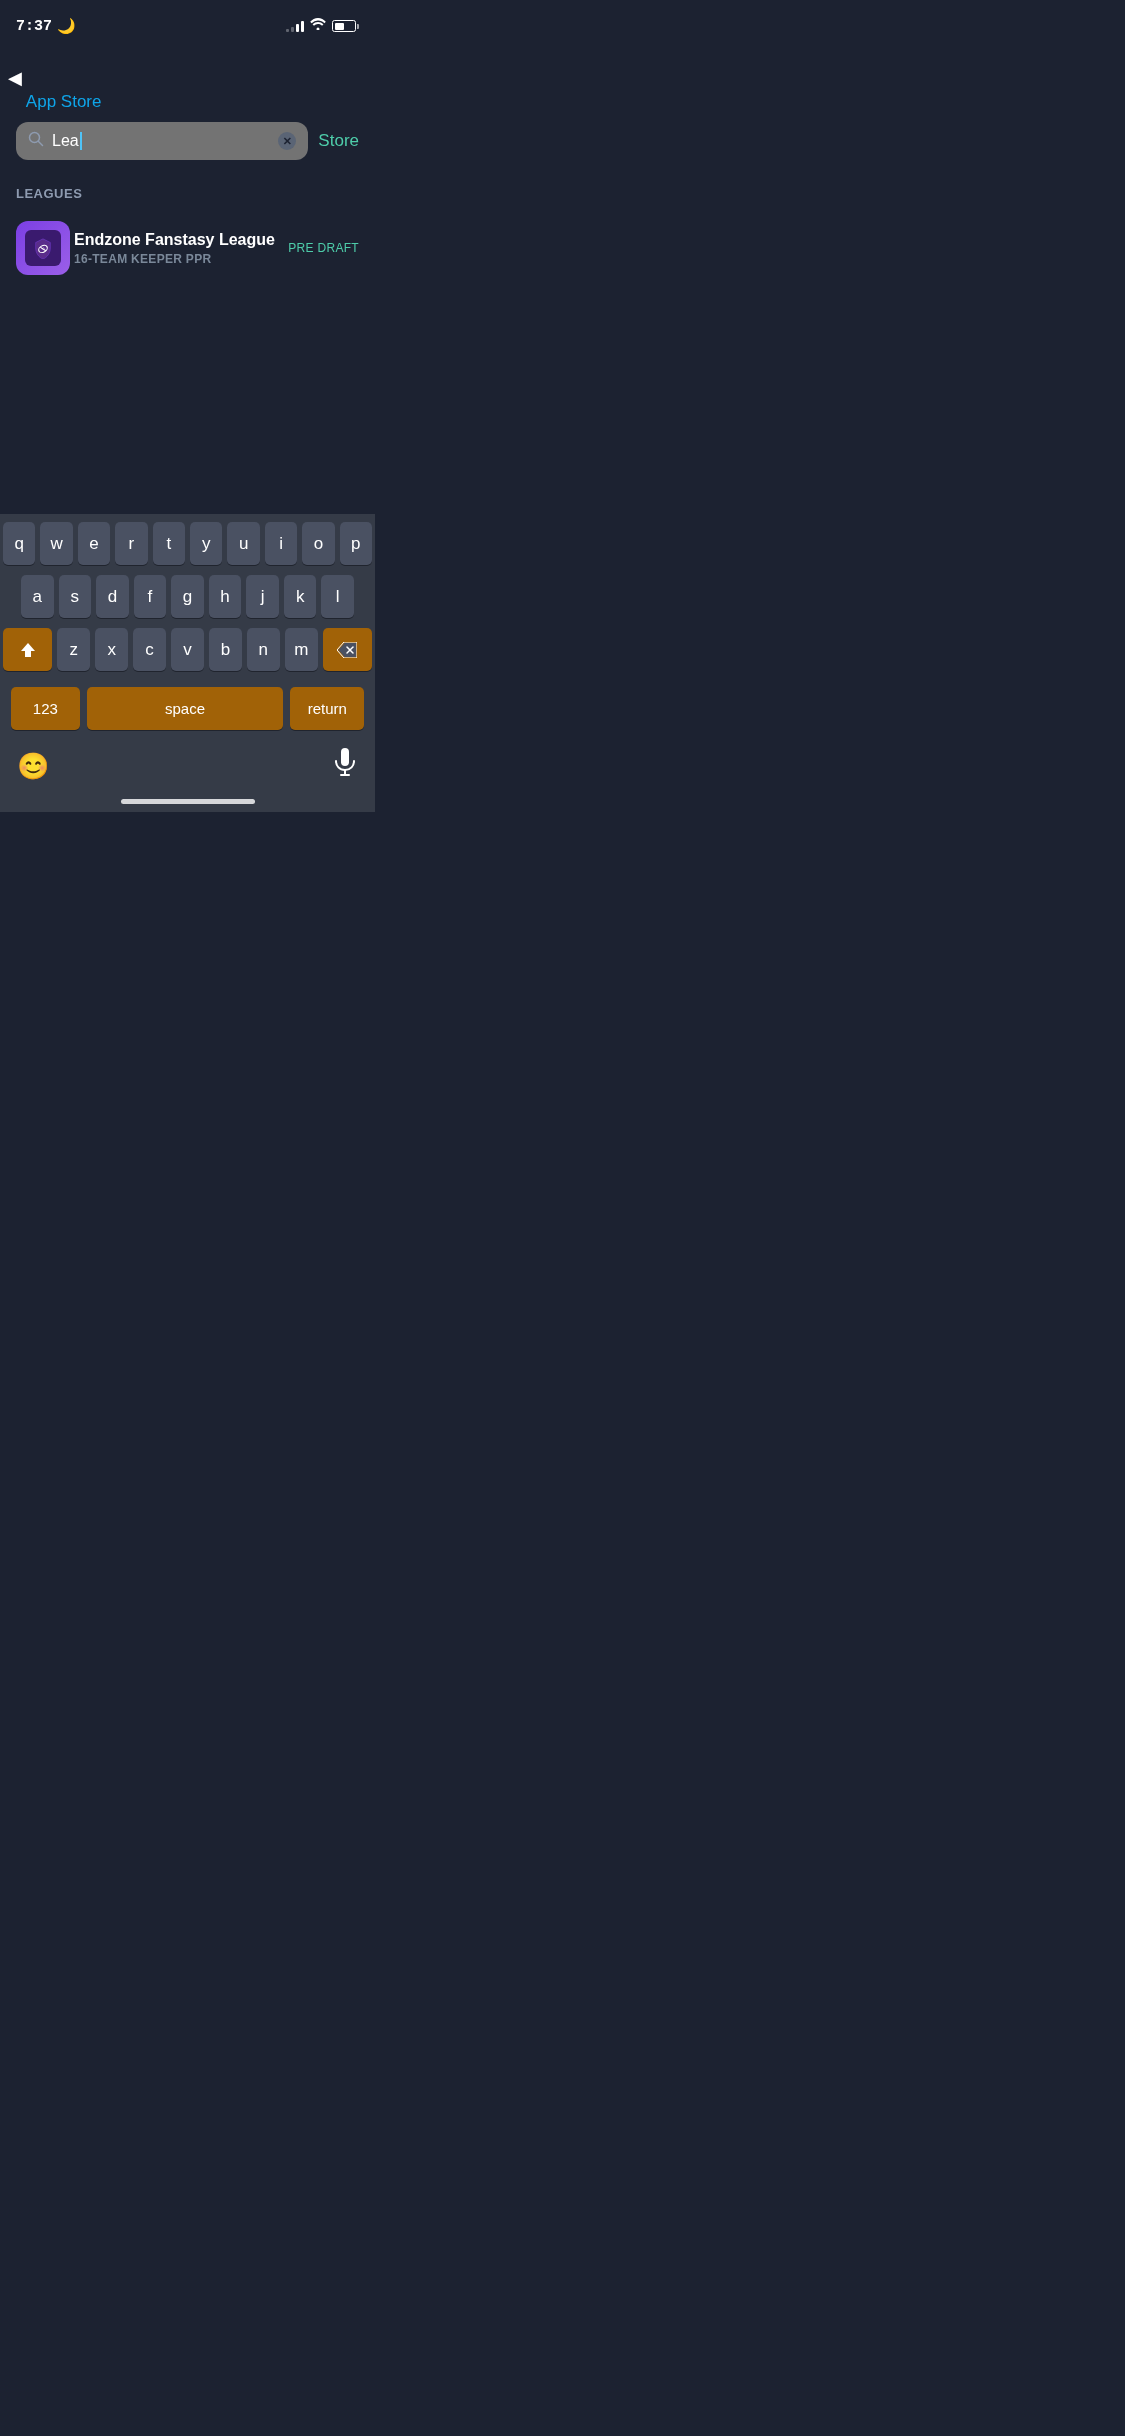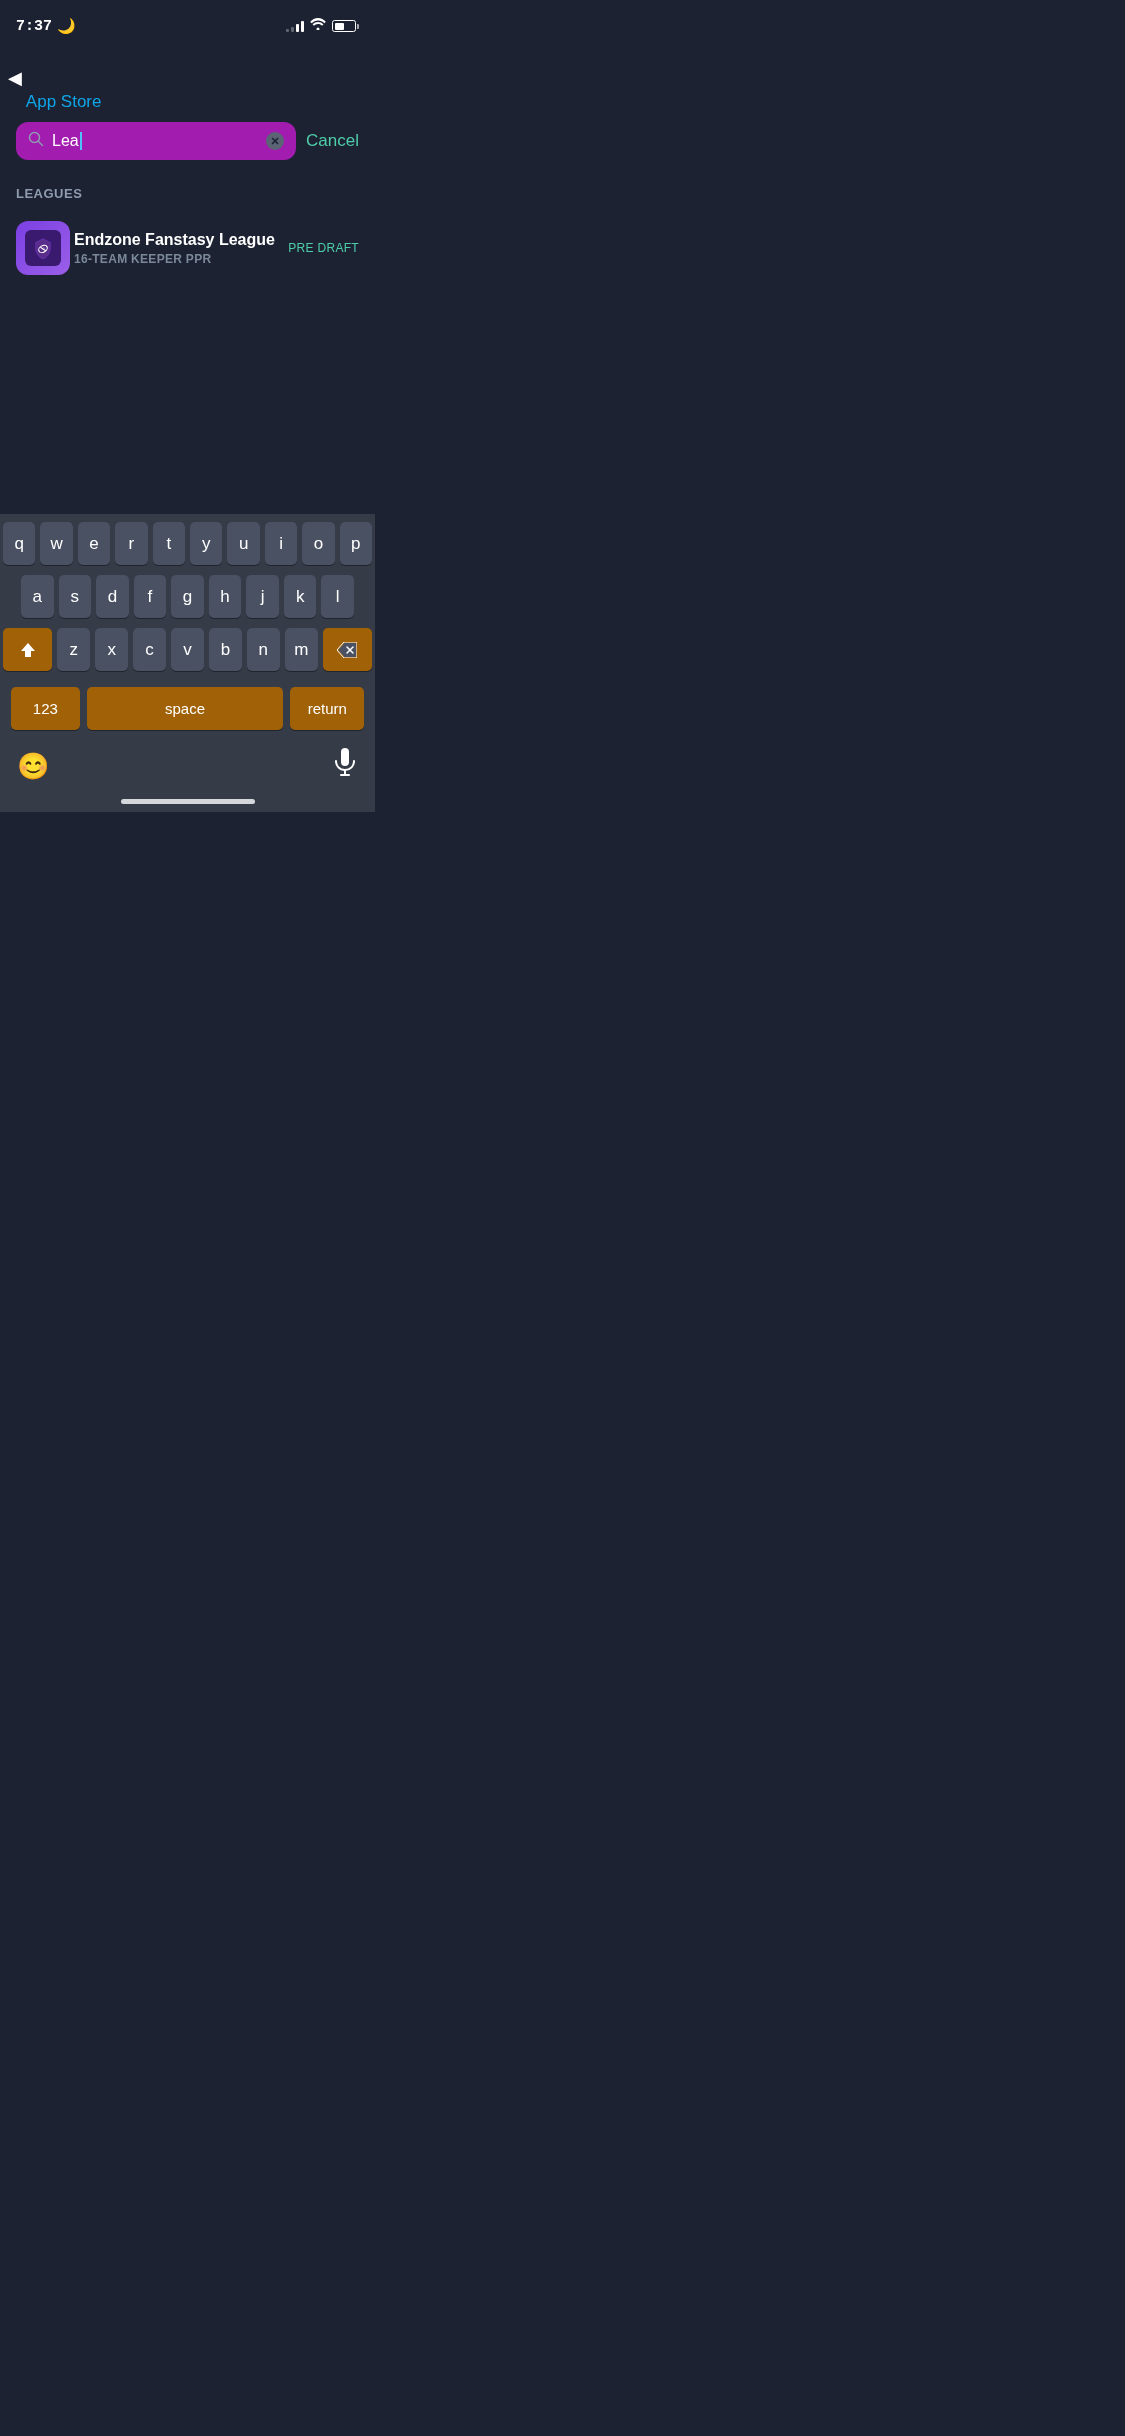--- a/index.html
+++ b/index.html
@@ -117,21 +117,21 @@
     .search-row {
       display: flex;
       align-items: center;
       padding: 0 16px;
       gap: 10px;
       margin-bottom: 16px;
     }
 
     .search-bar {
       flex: 1;
-      background: #a21caf;
+      background: #737373;
       border-radius: 12px;
       display: flex;
       align-items: center;
       padding: 8px 12px;
       gap: 8px;
       height: 38px;
     }
 
     .search-icon-svg {
       color: #8e9bb0;
@@ -389,21 +389,21 @@
       </svg>
     </div>
     <div class="search-input-text">
       <span>Lea</span>
         <span class="cursor"></span>
     </div>
     <div class="clear-btn">
       <span class="clear-btn-x">✕</span>
     </div>
   </div>
-  <div class="cancel-btn">Cancel</div>
+  <div class="cancel-btn">Store</div>
 </div>
 
 <div class="section-header">LEAGUES</div>
 
 <div class="league-item">
   <div class="league-icon">
     <div class="league-icon-inner">
       <svg class="football-svg" viewBox="0 0 24 24" fill="none">
 
         <path d="M12 2L4 6v6c0 5.5 3.5 10.5 8 12 4.5-1.5 8-6.5 8-12V6L12 2z" fill="#5a2d8a" stroke="#7b3fe4" stroke-width="0.5"></path>

